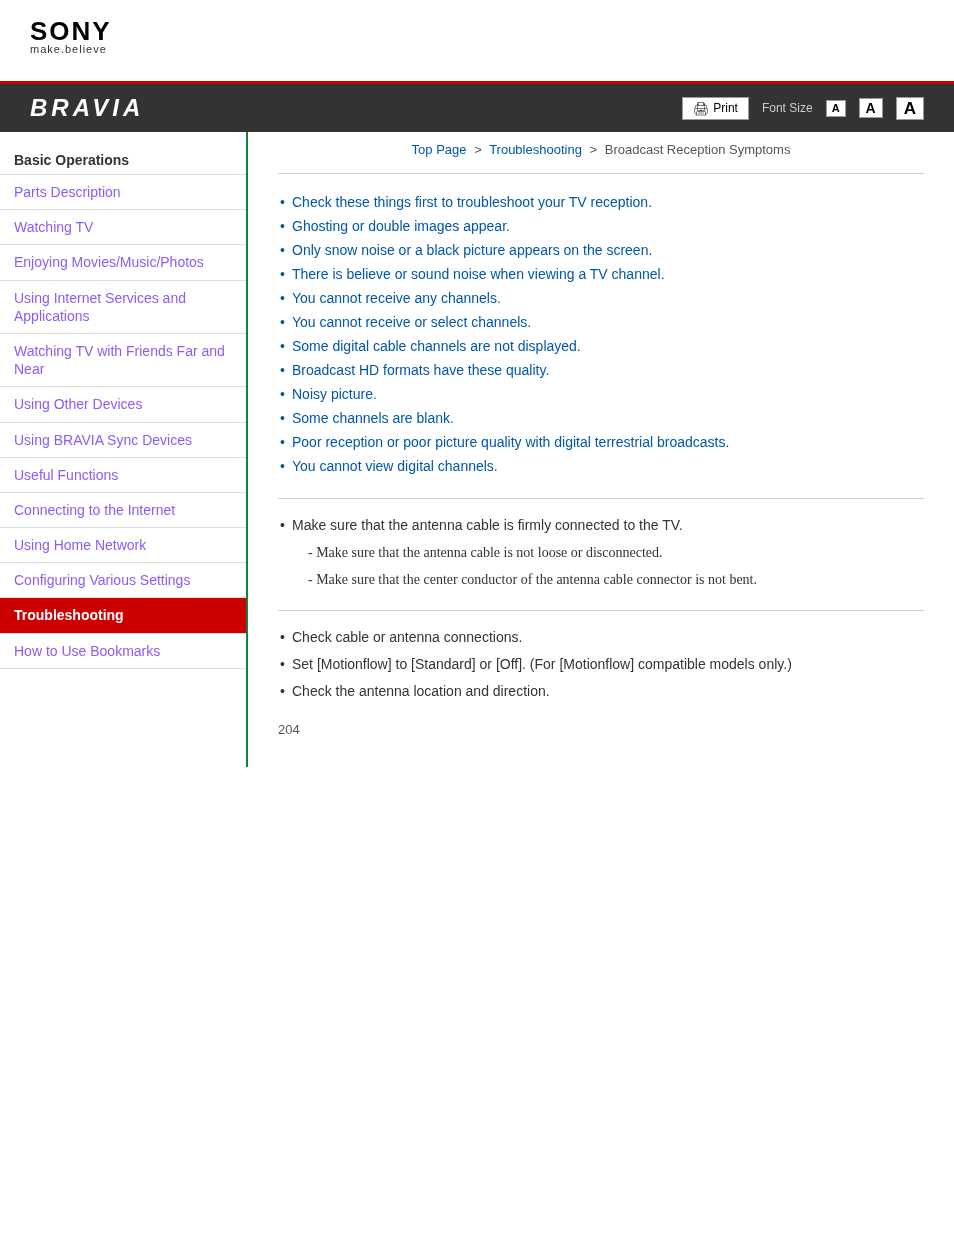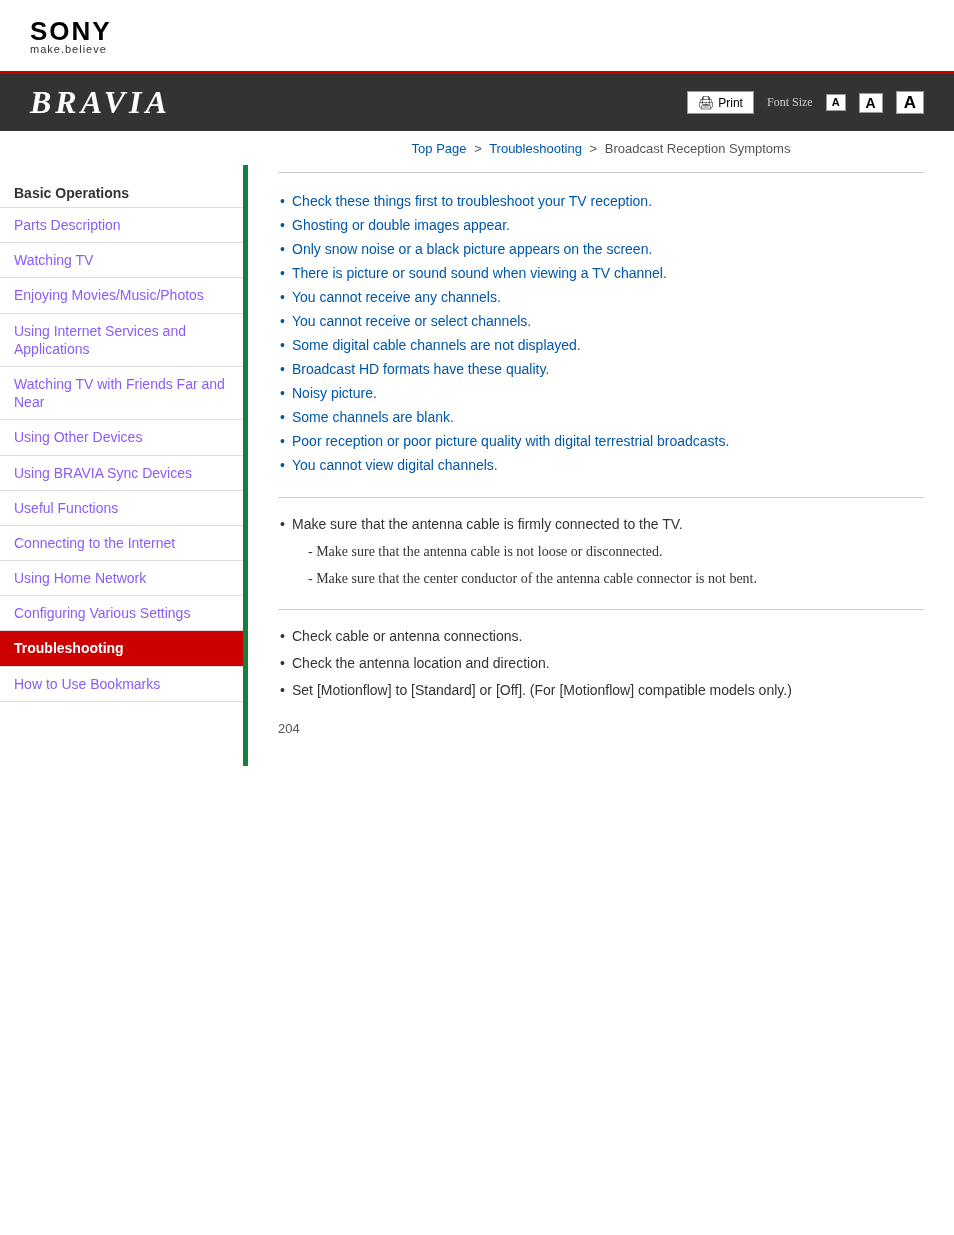--- a/index.html
+++ b/index.html
@@ -7,21 +7,21 @@
       font-family: Arial, sans-serif;
       font-size: 14px;
       background: #fff;
       color: #333;
       width: 954px;
       min-height: 1235px;
     }
 
     
     .top-bar {
-      padding: 18px 30px 16px 30px;
+      padding: 18px 30px 26px 30px;
       border-bottom: 3px solid #c00;
     }
     .sony-logo {
       display: flex;
       flex-direction: column;
       line-height: 1;
     }
     .sony-text {
       font-size: 26px;
       font-weight: 900;
@@ -36,46 +36,44 @@
 
     
     .bravia-bar {
       background: #333;
       padding: 10px 30px;
       display: flex;
       align-items: center;
       justify-content: space-between;
     }
     .bravia-title {
-      font-size: 32px;
+      font-size: 24px;
       font-weight: bold;
       color: #fff;
       letter-spacing: 4px;
       font-style: italic;
-      font-family: Liberation Serif, serif;
     }
     .toolbar-right {
       display: flex;
       align-items: center;
       gap: 13px;
     }
     .print-btn {
       background: #fff;
       border: 1px solid #999;
       padding: 3px 10px;
       font-size: 12px;
       cursor: pointer;
       display: flex;
       align-items: center;
       gap: 4px;
     }
     .font-size-label {
       color: #ccc;
       font-size: 12px;
-      font-family: Liberation Serif, serif;
     }
     .font-btn {
       background: #fff;
       border: 1px solid #999;
       cursor: pointer;
       font-weight: bold;
       line-height: 1;
     }
     .font-btn-small { font-size: 11px; padding: 2px 5px; }
     .font-btn-medium { font-size: 14px; padding: 2px 6px; }
@@ -85,22 +83,21 @@
     .main-container {
       display: flex;
       padding: 0;
     }
 
     
     .sidebar {
       width: 248px;
       min-width: 248px;
       padding: 10px 0 0 0;
-      border-right: 5px solid #15803d;
-      margin-top: 34px;
+      border-right: 2px solid #15803d;
     }
     .sidebar-item {
       padding: 8px 14px;
       border-bottom: 1px solid #ddd;
       font-size: 14px;
       color: #8b5cf6;
       cursor: pointer;
       line-height: 1.3;
     }
     .sidebar-item.active {
@@ -259,21 +256,21 @@
       <span class="sep">&gt;</span>
       <span class="current">Broadcast Reception Symptoms</span>
     </div>
 
     <hr class="divider">
 
     <ul class="link-list">
       <li><a href="#">Check these things first to troubleshoot your TV reception.</a></li>
       <li><a href="#">Ghosting or double images appear.</a></li>
       <li><a href="#">Only snow noise or a black picture appears on the screen.</a></li>
-      <li><a href="#">There is picture or sound sound when viewing a TV channel.</a></li>
+      <li><a href="#">There is believe or sound noise when viewing a TV channel.</a></li>
       <li><a href="#">You cannot receive any channels.</a></li>
       <li><a href="#">You cannot receive or select channels.</a></li>
       <li><a href="#">Some digital cable channels are not displayed.</a></li>
       <li><a href="#">Broadcast HD formats have these quality.</a></li>
       <li><a href="#">Noisy picture.</a></li>
       <li><a href="#">Some channels are blank.</a></li>
       <li><a href="#">Poor reception or poor picture quality with digital terrestrial broadcasts.</a></li>
       <li><a href="#">You cannot view digital channels.</a></li>
     </ul>
 
@@ -282,20 +279,20 @@
     <div class="content-section">
       <p class="bullet">Make sure that the antenna cable is firmly connected to the TV.</p>
       <p class="sub-indent">- Make sure that the antenna cable is not loose or disconnected.</p>
       <p class="sub-indent">- Make sure that the center conductor of the antenna cable connector is not bent.</p>
     </div>
 
     <hr class="divider">
 
     <div class="content-section">
       <p class="bullet">Check cable or antenna connections.</p>
+      <p class="bullet">Set [Motionflow] to [Standard] or [Off]. (For [Motionflow] compatible models only.)</p>
       <p class="bullet">Check the antenna location and direction.</p>
-      <p class="bullet">Set [Motionflow] to [Standard] or [Off]. (For [Motionflow] compatible models only.)</p>
     </div>
 
     <div class="page-number">204</div>
 
   </div>
 </div>
 
 </body></html>

